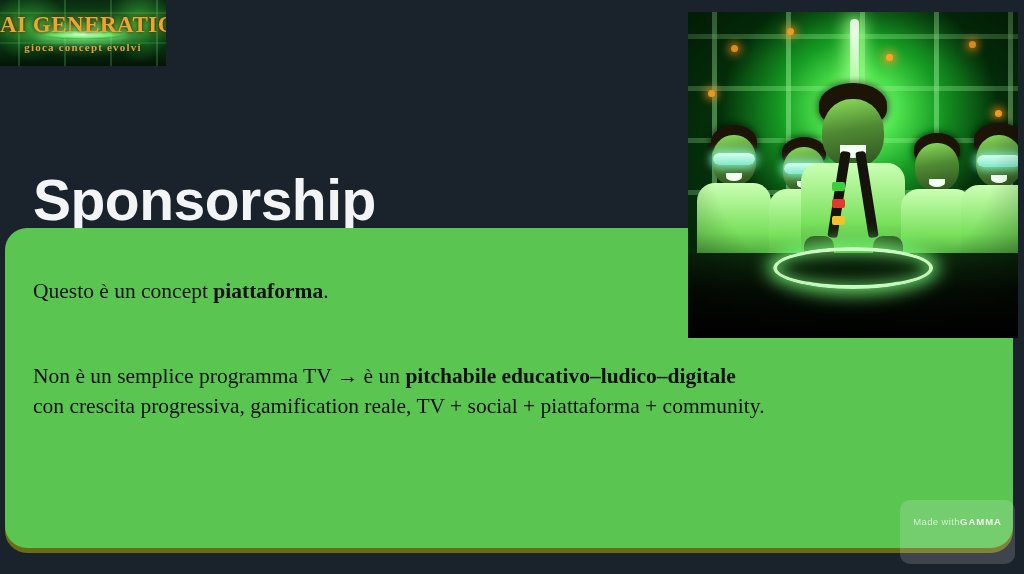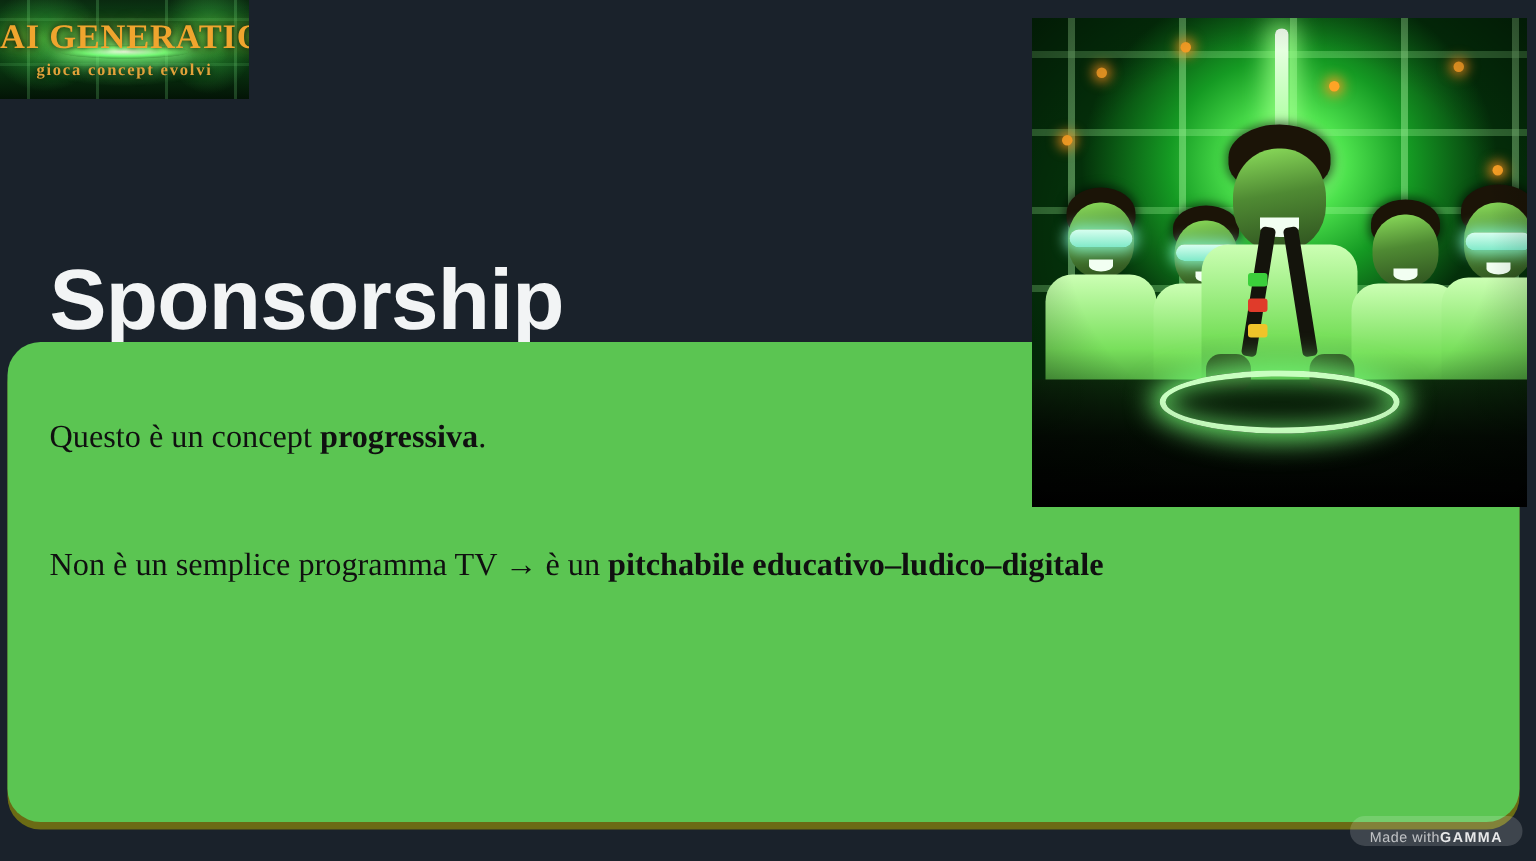--- a/index.html
+++ b/index.html
@@ -254,24 +254,24 @@
     position: absolute;
     inset: 0;
     background: radial-gradient(ellipse 78% 70% at 50% 45%, rgba(0,0,0,0) 55%, rgba(0,0,0,.55) 100%);
   }
 
   
   #gamma-badge {
     position: absolute;
     right: 9px;
     bottom: 10px;
-    height: 20px;
-    padding: 0 13px;
+    height: 32px;
+    padding: 16px 13px;
     display: flex;
-    align-items: flex-end;
+    align-items: flex-start;
     border-radius: 10px;
     background: rgba(255,255,255,0.16);
     color: rgba(255,255,255,0.68);
     font-size: 9.5px;
     letter-spacing: .4px;
     white-space: nowrap;
   }
   #gamma-badge .gname {
     font-weight: 700;
     letter-spacing: 1px;
@@ -289,23 +289,23 @@
     <div class="glowbar"></div>
     <div class="brand">AI GENERATION</div>
     <div class="tagline">gioca  concept  evolvi</div>
   </div>
 
   <div id="title">Sponsorship</div>
 
   <div id="panel"></div>
 
   <div id="body-text">
-    <p class="p1"><span>Questo è un concept </span><b>progressiva</b><span>.</span></p>
-
-    <p class="p2"><span>Non è un semplice programma TV → è un </span><b>pitchabile educativo–ludico–digitale</b><br></p>
+    <p class="p1"><span>Questo è un concept </span><b>piattaforma</b><span>.</span></p>
+
+    <p class="p2"><span>Non è un semplice programma TV → è un </span><b>pitchabile educativo–ludico–digitale</b><br><span>con crescita progressiva, gamification reale, TV + social + piattaforma + community.</span></p>
 
   </div>
 
   <div id="photo">
     <div class="scene">
       <div class="bg"></div>
       <div class="pipes"></div>
       <div class="neon-v"></div>
       <div class="spark s1"></div>
       <div class="spark s2"></div>

